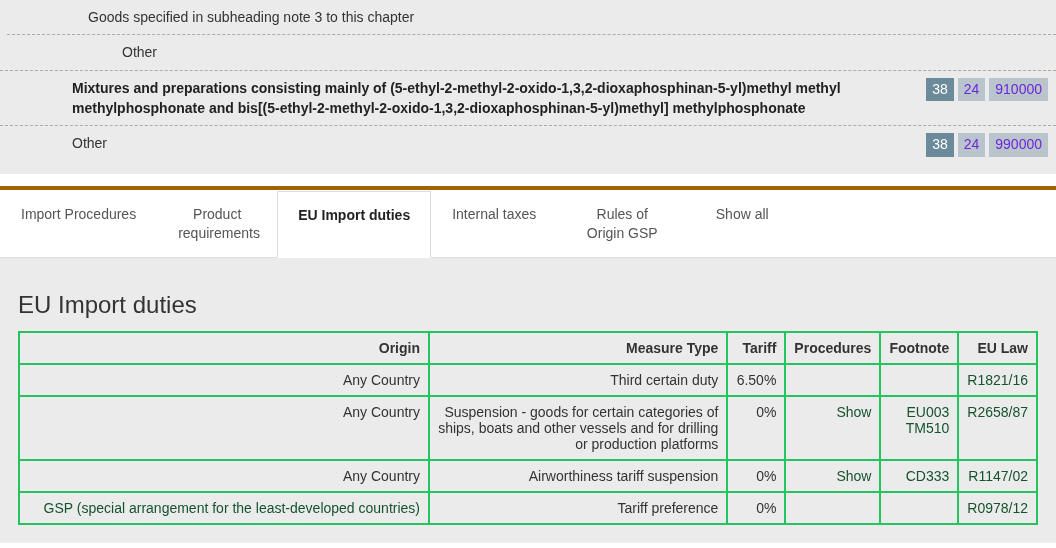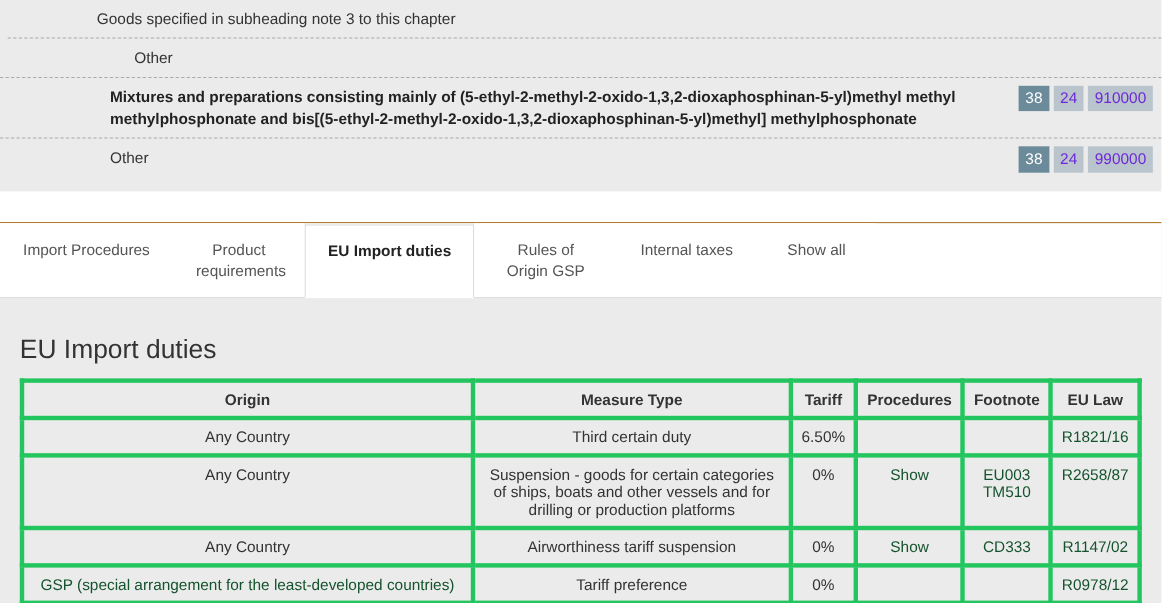--- a/index.html
+++ b/index.html
@@ -28,26 +28,26 @@
     color: #6d28d9;
     padding: 2px 6px;
     font-size: 14px;
     line-height: 1.4;
     display: inline-block;
   }
   .code-box.dark { background: #6b8a9a; color: #ffffff; }
   .bold { font-weight: bold; color: #222; }
   .indent-0 { padding-left: 88px; }
   .indent-1 { padding-left: 115px; margin-left: 7px; }
-  .indent-2 { padding-left: 100px; }
+  .indent-2 { padding-left: 72px; }
 
   .tabs-wrap {
-    margin-top: 28px;
-    background: #ebebeb;
-    border-top: 1px solid #a16207;
+    margin-top: 12px;
+    background: #ebebeb;
+    border-top: 4px solid #a16207;
   }
   .tabs {
     display: flex;
     background: #fff;
   }
   .tab {
     padding: 14px 20px;
     text-align: center;
     color: #555;
     border: 1px solid transparent;
@@ -81,23 +81,23 @@
     color: #333;
     margin: 0 0 12px 0;
     padding-top: 6px;
   }
   table.data {
     width: 100%;
     border-collapse: collapse;
     background: transparent;
   }
   table.data th, table.data td {
-    border: 4px solid #22c55e;
+    border: 2px solid #22c55e;
     padding: 7px 8px;
-    text-align: center;
+    text-align: right;
     vertical-align: top;
     font-size: 14px;
     color: #333;
   }
   table.data th {
     font-weight: bold;
     background: #ebebeb;
   }
   a.link { color: #14532d; text-decoration: none; cursor: pointer; }
   .fn-stack span { display: block; }
@@ -133,22 +133,22 @@
     </div>
   </div>
 
 </div>
 
 <div class="tabs-wrap">
   <div class="tabs">
     <div class="tab">Import Procedures</div>
     <div class="tab" style="max-width:120px;">Product requirements</div>
     <div class="tab active">EU Import duties</div>
+    <div class="tab">Internal taxes</div>
     <div class="tab" style="max-width:130px;">Rules of Origin GSP</div>
-    <div class="tab">Internal taxes</div>
     <div class="tab" style="min-width:110px;">Show all</div>
   </div>
   <div class="tabs-underline"></div>
 </div>
 
 <div class="content">
   <h2 class="section-title">EU Import duties</h2>
 
   <table class="data">
     <thead>

